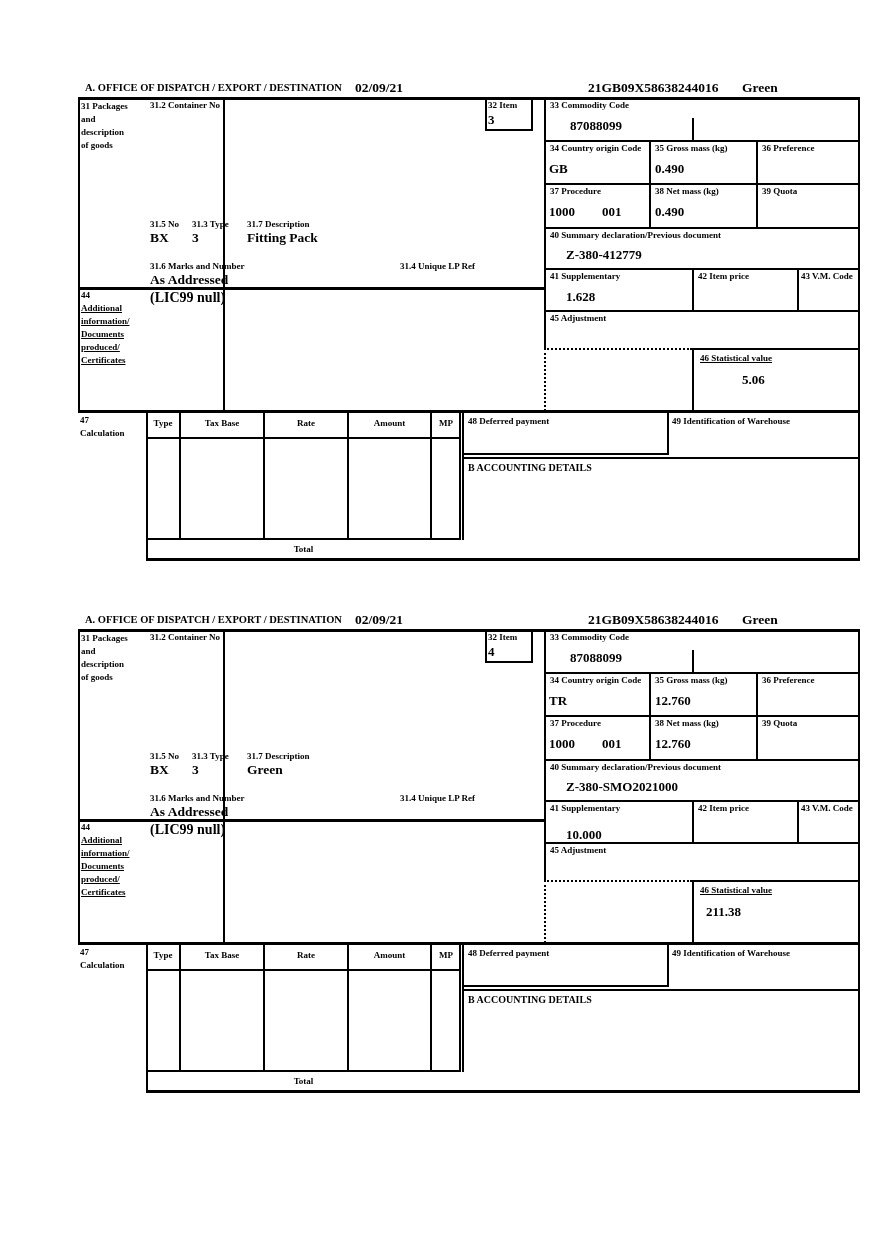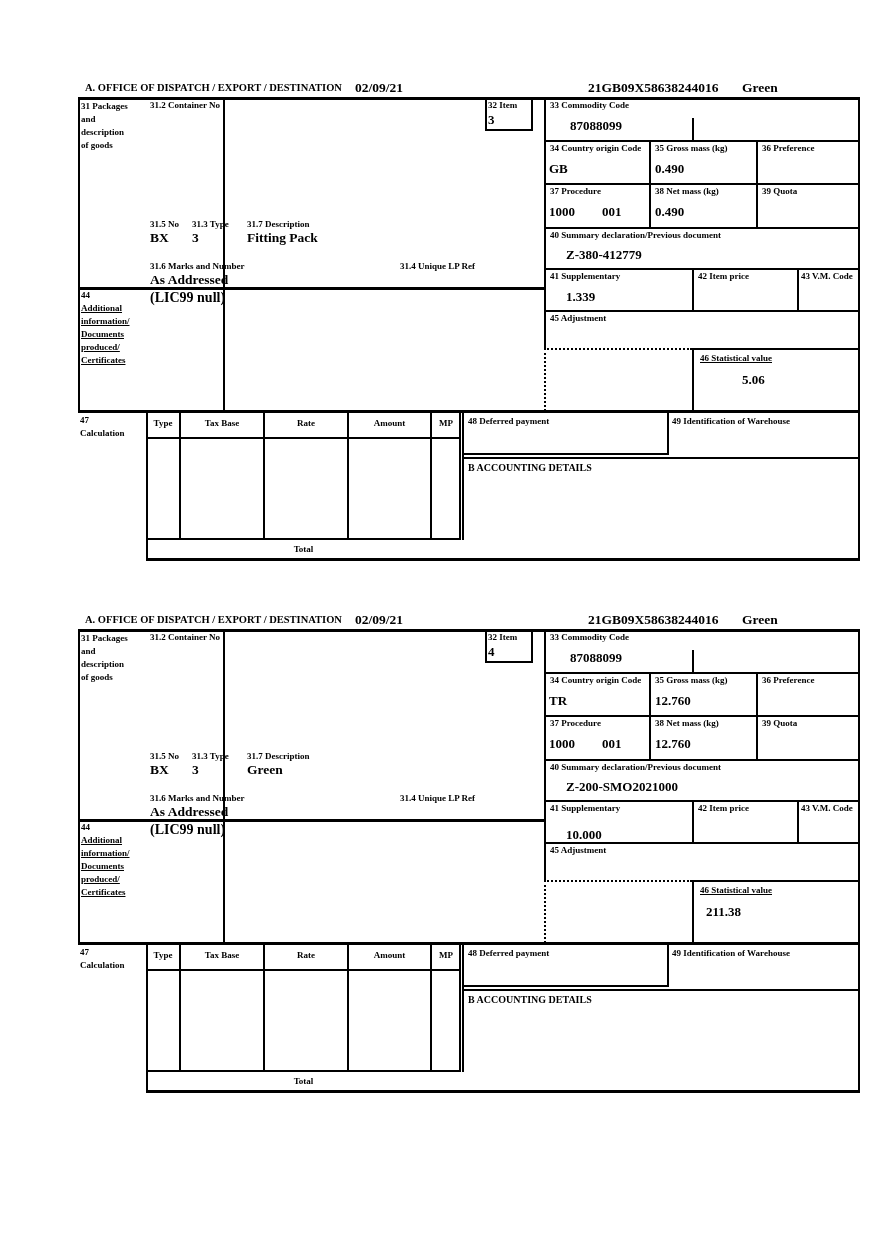--- a/index.html
+++ b/index.html
@@ -90,21 +90,21 @@
     <span class="s lbl" style="left:684px;top:63px">36 Preference</span>
     <span class="s lbl" style="left:472px;top:106px">37 Procedure</span>
     <span class="s val" style="left:471px;top:124px">1000</span>
     <span class="s val" style="left:524px;top:124px">001</span>
     <span class="s lbl" style="left:577px;top:106px">38 Net mass (kg)</span>
     <span class="s val" style="left:577px;top:124px">0.490</span>
     <span class="s lbl" style="left:684px;top:106px">39 Quota</span>
     <span class="s lbl" style="left:472px;top:150px">40 Summary declaration/Previous document</span>
     <span class="s val" style="left:488px;top:167px">Z-380-412779</span>
     <span class="s lbl" style="left:472px;top:191px">41 Supplementary</span>
-    <span class="s val" style="left:488px;top:209px">1.339</span>
+    <span class="s val" style="left:488px;top:209px">1.628</span>
     <span class="s lbl" style="left:620px;top:191px">42 Item price</span>
     <span class="s lbl" style="left:723px;top:191px">43 V.M. Code</span>
     <span class="s lbl" style="left:472px;top:233px">45 Adjustment</span>
     <span class="s lbl ul" style="left:622px;top:273px">46 Statistical value</span>
     <span class="s val" style="left:664px;top:292px">5.06</span>
 
     <span class="s lbl" style="left:2px;top:335px">47</span>
     <span class="s lbl" style="left:2px;top:348px">Calculation</span>
     <div class="box" style="left:68px;top:333px;width:315px;height:127px;border-top:none"></div>
     <div class="hl" style="left:68px;top:357px;width:315px"></div>
@@ -190,21 +190,21 @@
     <span class="s lbl" style="left:577px;top:63px">35 Gross mass (kg)</span>
     <span class="s val" style="left:577px;top:81px">12.760</span>
     <span class="s lbl" style="left:684px;top:63px">36 Preference</span>
     <span class="s lbl" style="left:472px;top:106px">37 Procedure</span>
     <span class="s val" style="left:471px;top:124px">1000</span>
     <span class="s val" style="left:524px;top:124px">001</span>
     <span class="s lbl" style="left:577px;top:106px">38 Net mass (kg)</span>
     <span class="s val" style="left:577px;top:124px">12.760</span>
     <span class="s lbl" style="left:684px;top:106px">39 Quota</span>
     <span class="s lbl" style="left:472px;top:150px">40 Summary declaration/Previous document</span>
-    <span class="s val" style="left:488px;top:167px">Z-200-SMO2021000</span>
+    <span class="s val" style="left:488px;top:167px">Z-380-SMO2021000</span>
     <span class="s lbl" style="left:472px;top:191px">41 Supplementary</span>
     <span class="s val" style="left:488px;top:215px">10.000</span>
     <span class="s lbl" style="left:620px;top:191px">42 Item price</span>
     <span class="s lbl" style="left:723px;top:191px">43 V.M. Code</span>
     <span class="s lbl" style="left:472px;top:233px">45 Adjustment</span>
     <span class="s lbl ul" style="left:622px;top:273px">46 Statistical value</span>
     <span class="s val" style="left:628px;top:292px">211.38</span>
 
     <span class="s lbl" style="left:2px;top:335px">47</span>
     <span class="s lbl" style="left:2px;top:348px">Calculation</span>

